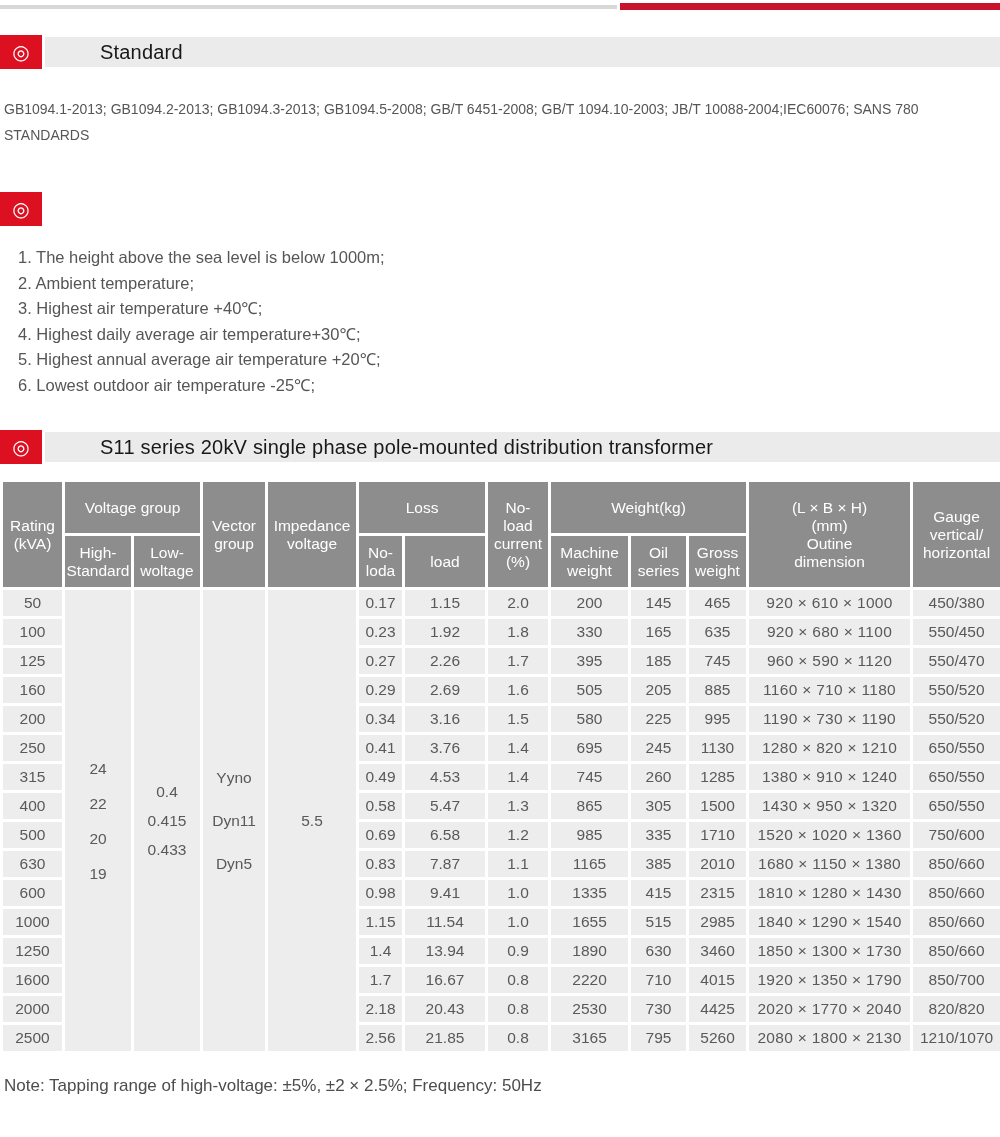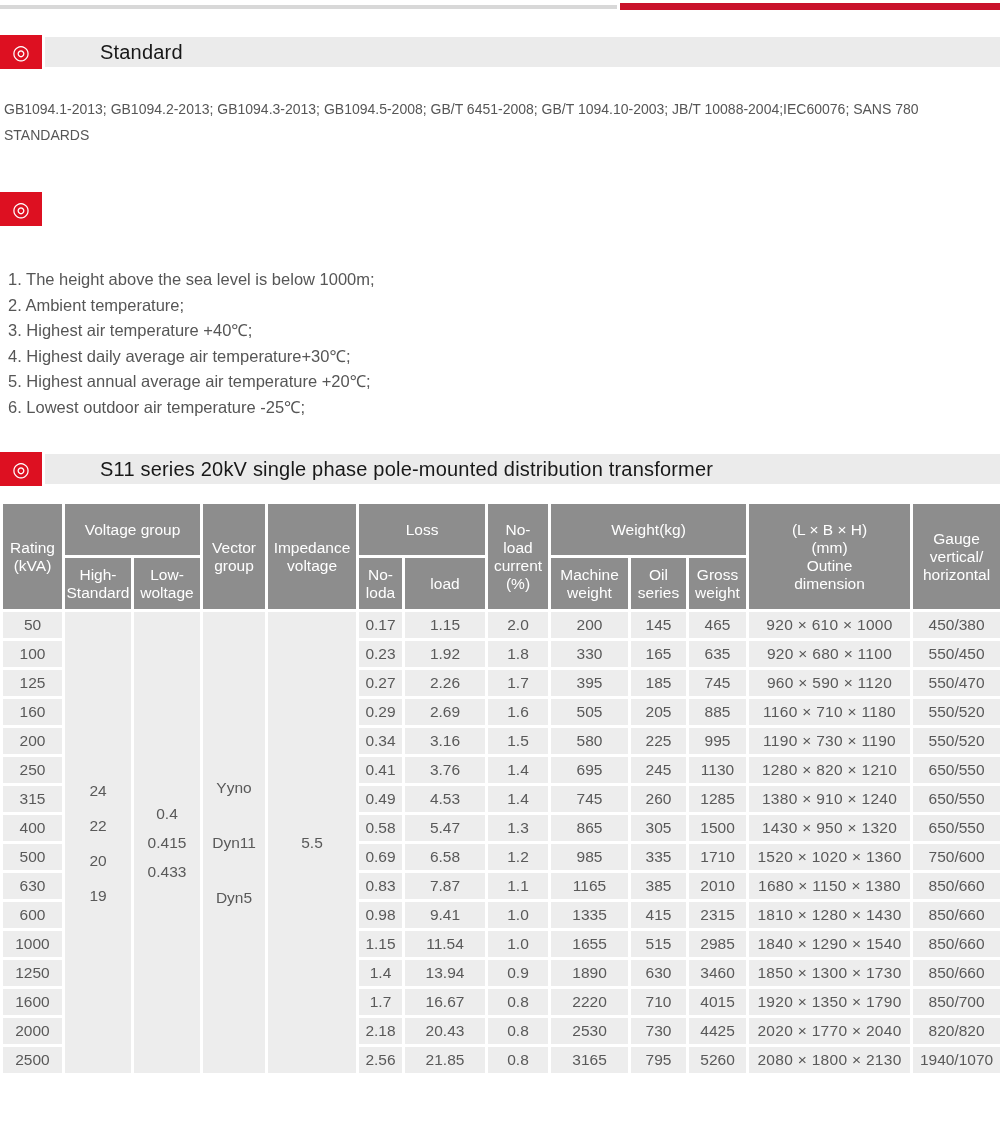--- a/index.html
+++ b/index.html
@@ -14,37 +14,37 @@
   
   .section-head { display:flex; align-items:stretch; height:34px; margin-top:0; }
   .section-head .icon-box { width:42px; background:#dd1021; color:#fff; display:flex;
        align-items:center; justify-content:center; font-size:20px; flex:0 0 42px; }
   .section-head .bar { flex:1; background:#ebebeb; display:flex; align-items:center;
        margin-left:3px; margin-top:2px; margin-bottom:2px; }
   .section-head .bar h2 { font-size:20px; font-weight:normal; color:#181818; padding-left:15px; letter-spacing:0.2px;margin-left:40px; }
 
   .standard-body { color:#565656; font-size:14px; line-height:26px; padding:0 4px; margin-top:27px; width:960px; }
 
-  .cond-list { list-style:none; margin-top:41px; padding-left:8px; }
+  .cond-list { list-style:none; margin-top:19px; padding-left:18px; }
   .cond-list li { color:#565656; font-size:16.5px; line-height:25.5px; }
 
   .h1-wrap { margin-top:25px; }
   .h2-wrap { margin-top:44px; }
   .h3-wrap { margin-top:32px; }
 
   
   table.spec { border-collapse:collapse; table-layout:fixed; width:1000px; margin-top:15px; }
   table.spec th, table.spec td { border:3px solid #fff; text-align:center; vertical-align:middle; }
   table.spec th { background:#8d8d8d; color:#fff; font-weight:normal; font-size:15.5px;
        white-space:pre-line; height:54px; line-height:18px; padding:2px 1px; }
   table.spec td { background:#ededed; color:#595959; font-size:15.5px; height:29px; padding:0 1px; }
   td.merged { white-space:pre-line; }
   td.lh-hv  { line-height:35px; }
   td.lh-lv  { line-height:29px; }
-  td.lh-vec { line-height:55px;margin-top:48px; }
+  td.lh-vec { line-height:43px;margin-top:48px; }
   td.dim-cell { font-size:15px; letter-spacing:0.3px; }
 
   col.c-rating{width:62px} col.c-hv{width:69px} col.c-lv{width:69px} col.c-vec{width:65px}
   col.c-imp{width:91px} col.c-noload{width:46px} col.c-load{width:83px} col.c-cur{width:63px}
   col.c-mach{width:80px} col.c-oil{width:58px} col.c-gross{width:60px} col.c-dim{width:164px}
   col.c-gauge{width:90px}
 
   .note { color:#4d4d4d; font-size:17px; margin-top:22px; padding-left:4px; }
 </style>
 </head>
@@ -332,19 +332,20 @@
         </tr>
         <tr>
           <td>2500</td>
           <td>2.56</td>
           <td>21.85</td>
           <td>0.8</td>
           <td>3165</td>
           <td>795</td>
           <td>5260</td>
           <td class="dim-cell">2080 × 1800 × 2130</td>
-          <td>1940/1070</td>
+          <td>1210/1070</td>
         </tr>
       </tbody>
   </table>
 
+  <p class="note">Note: Tapping range of high-voltage: ±5%,  ±2 × 2.5%; Frequency: 50Hz</p>
 
 </div>
 
 </body></html>

